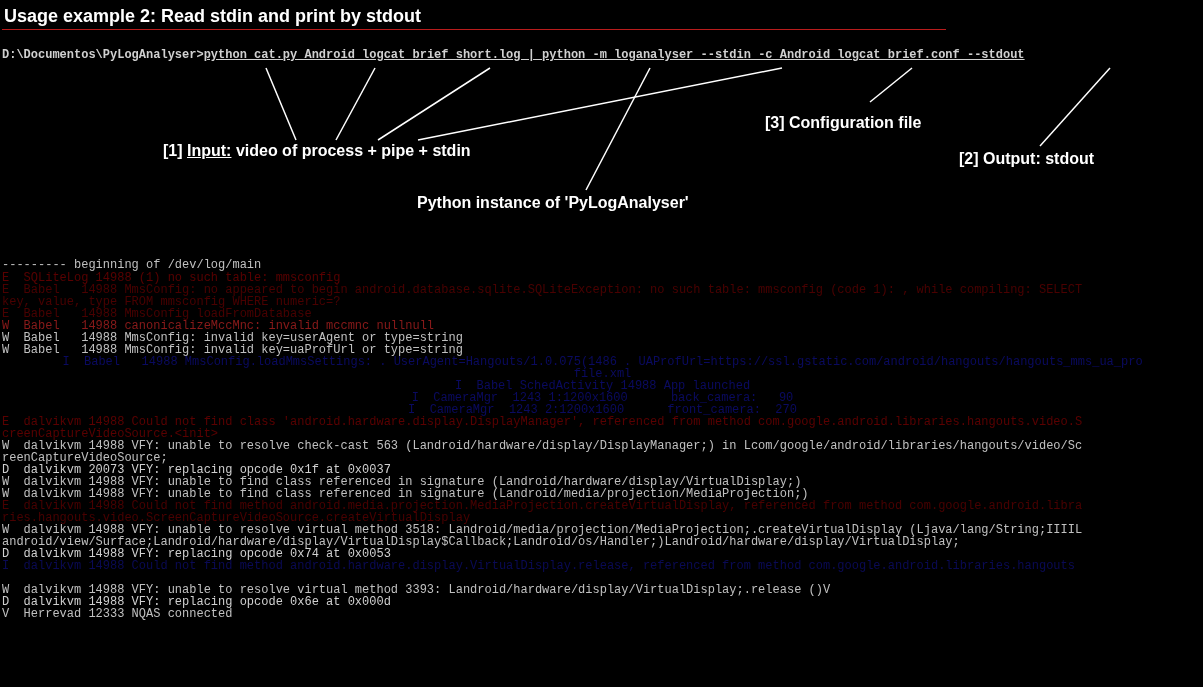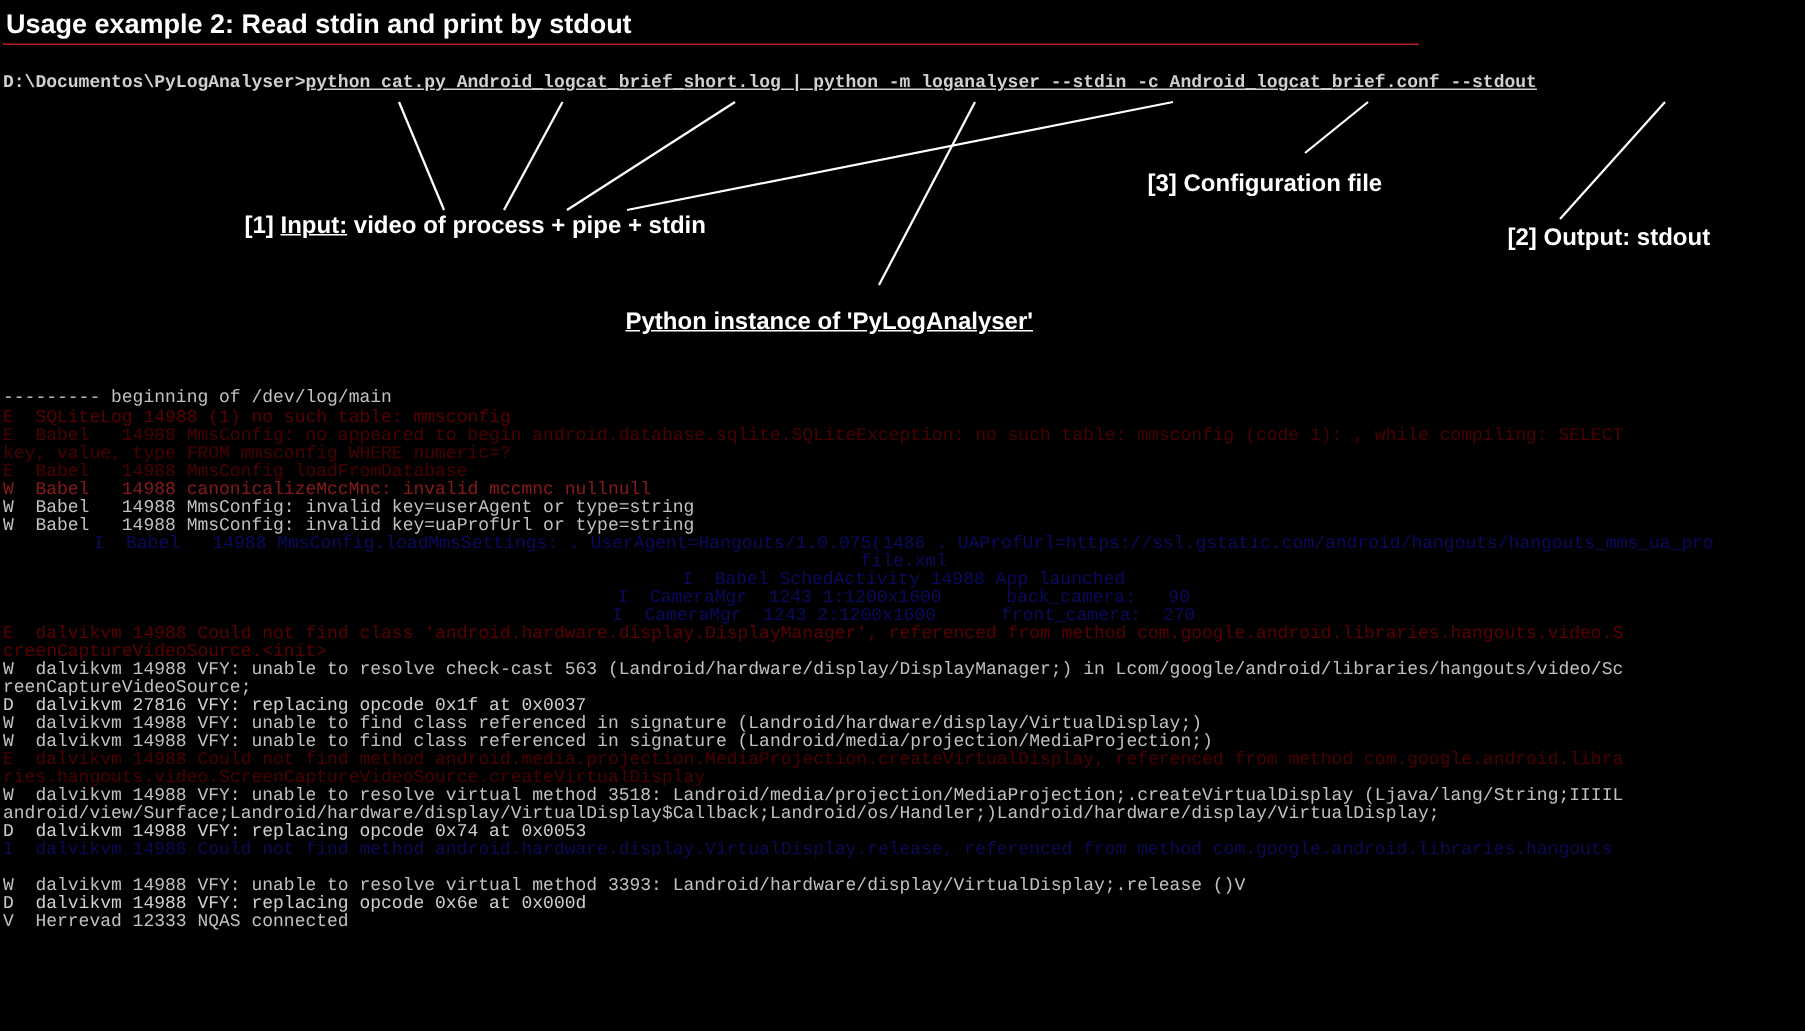--- a/index.html
+++ b/index.html
@@ -99,25 +99,25 @@
 
   <div class="label" style="left:163px; top:80px;">
     <span>[1]</span>
     <span class="u">Input:</span><span> video of process + pipe + stdin</span>
   </div>
 
   <div class="label" style="left:765px; top:52px;">
     <span>[3]</span><span> Configuration file</span>
   </div>
 
-  <div class="label" style="left:1005px; top:88px;">
+  <div class="label" style="left:959px; top:88px;">
     <span>[2]</span><span> Output: stdout</span>
   </div>
 
-  <div class="label" style="left:417px; top:144px;text-decoration:underline;">Python instance of 'PyLogAnalyser'</div>
+  <div class="label" style="left:417px; top:132px;">Python instance of 'PyLogAnalyser'</div>
 </div>
 
 <div class="sep">--------- beginning of /dev/log/main</div>
 
 <div id="log-container">
     <div class="log c-err-dim">E  SQLiteLog 14988 (1) no such table: mmsconfig</div>
     <div class="log c-err-dim2">E  Babel   14988 MmsConfig: no appeared to begin android.database.sqlite.SQLiteException: no such table: mmsconfig (code 1): , while compiling: SELECT</div>
     <div class="log c-err-dim2">key, value, type FROM mmsconfig WHERE numeric=?</div>
     <div class="log c-err-dim2">E  Babel   14988 MmsConfig loadFromDatabase</div>
     <div class="log c-warn-red">W  Babel   14988 canonicalizeMccMnc: invalid mccmnc nullnull</div>
@@ -125,21 +125,21 @@
     <div class="log c-warn">W  Babel   14988 MmsConfig: invalid key=uaProfUrl or type=string</div>
     <div class="log c-info-blue">I  Babel   14988 MmsConfig.loadMmsSettings: . UserAgent=Hangouts/1.0.075(1486 . UAProfUrl=https://ssl.gstatic.com/android/hangouts/hangouts_mms_ua_pro</div>
     <div class="log c-info-blue">file.xml</div>
     <div class="log c-info-blue">I  Babel SchedActivity 14988 App launched</div>
     <div class="log c-info-blue">I  CameraMgr  1243 1:1200x1600      back_camera:   90</div>
     <div class="log c-info-blue">I  CameraMgr  1243 2:1200x1600      front_camera:  270</div>
     <div class="log c-err-dim">E  dalvikvm 14988 Could not find class 'android.hardware.display.DisplayManager', referenced from method com.google.android.libraries.hangouts.video.S</div>
     <div class="log c-err-dim">creenCaptureVideoSource.&lt;init&gt;</div>
     <div class="log c-warn">W  dalvikvm 14988 VFY: unable to resolve check-cast 563 (Landroid/hardware/display/DisplayManager;) in Lcom/google/android/libraries/hangouts/video/Sc</div>
     <div class="log c-warn">reenCaptureVideoSource;</div>
-    <div class="log c-d">D  dalvikvm 27816 VFY: replacing opcode 0x1f at 0x0037</div>
+    <div class="log c-d">D  dalvikvm 20073 VFY: replacing opcode 0x1f at 0x0037</div>
     <div class="log c-warn">W  dalvikvm 14988 VFY: unable to find class referenced in signature (Landroid/hardware/display/VirtualDisplay;)</div>
     <div class="log c-warn">W  dalvikvm 14988 VFY: unable to find class referenced in signature (Landroid/media/projection/MediaProjection;)</div>
     <div class="log c-err-dim2">E  dalvikvm 14988 Could not find method android.media.projection.MediaProjection.createVirtualDisplay, referenced from method com.google.android.libra</div>
     <div class="log c-err-dim2">ries.hangouts.video.ScreenCaptureVideoSource.createVirtualDisplay</div>
     <div class="log c-warn">W  dalvikvm 14988 VFY: unable to resolve virtual method 3518: Landroid/media/projection/MediaProjection;.createVirtualDisplay (Ljava/lang/String;IIIIL</div>
     <div class="log c-warn">android/view/Surface;Landroid/hardware/display/VirtualDisplay$Callback;Landroid/os/Handler;)Landroid/hardware/display/VirtualDisplay;</div>
     <div class="log c-d">D  dalvikvm 14988 VFY: replacing opcode 0x74 at 0x0053</div>
     <div class="log c-info-blue2">I  dalvikvm 14988 Could not find method android.hardware.display.VirtualDisplay.release, referenced from method com.google.android.libraries.hangouts</div>
     <div class="log c-info-blue2"> </div>
     <div class="log c-warn">W  dalvikvm 14988 VFY: unable to resolve virtual method 3393: Landroid/hardware/display/VirtualDisplay;.release ()V</div>

